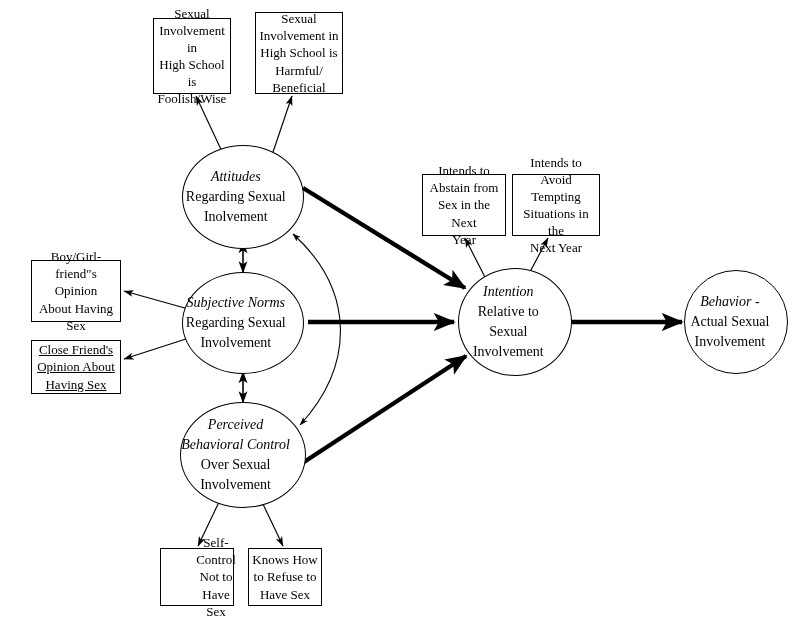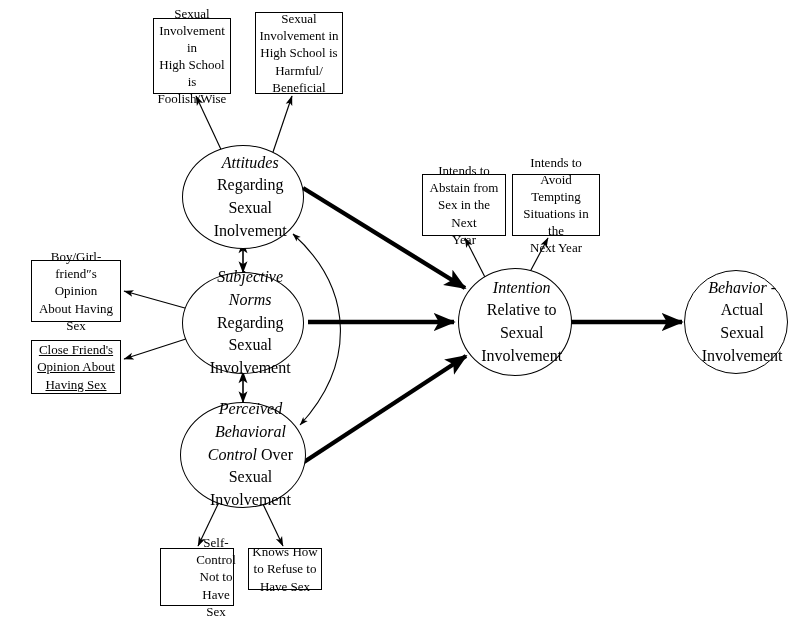--- a/index.html
+++ b/index.html
@@ -43,23 +43,23 @@
     z-index: 3;
   }
   .node-circle {
     position: absolute;
     box-sizing: border-box;
     border: 1.4px solid #000000;
     border-radius: 50%;
     background: #ffffff;
     display: flex;
     align-items: center;
-    justify-content: flex-end;
+    justify-content: flex-start;
     text-align: center;
-    font-size: 16px;
+    font-size: 14px;
     line-height: 1.42;
     z-index: 3;
   }
   .circle-text {
     display: block;
     width: 88%;
   }
   .em {
     font-style: italic;
   }
@@ -139,21 +139,21 @@
 Sex</div>
 
   <div class="node-box" style="left:31px; top:340px; width:90px; height:54px;text-decoration:underline;">Close Friend's
 Opinion About
 Having Sex</div>
 
   <div class="node-box" style="left:160px; top:548px; width:74px; height:58px;padding-left:41px;">Self-Control
 Not to Have
 Sex</div>
 
-  <div class="node-box" style="left:248px; top:548px; width:74px; height:42px;">Knows How
+  <div class="node-box" style="left:248px; top:548px; width:74px; height:58px;">Knows How
 to Refuse to
 Have Sex</div>
 
   <div class="node-circle" style="left:182px; top:145px; width:122px; height:104px;">
     <span class="circle-text">
       <span class="em">Attitudes</span><span> Regarding Sexual Inolvement</span>
     </span>
   </div>
 
   <div class="node-circle" style="left:182px; top:272px; width:122px; height:102px;">

